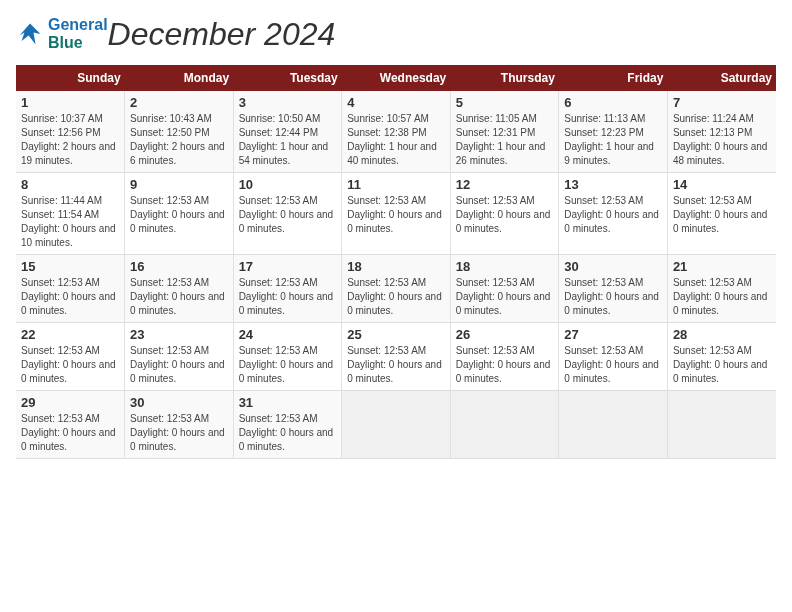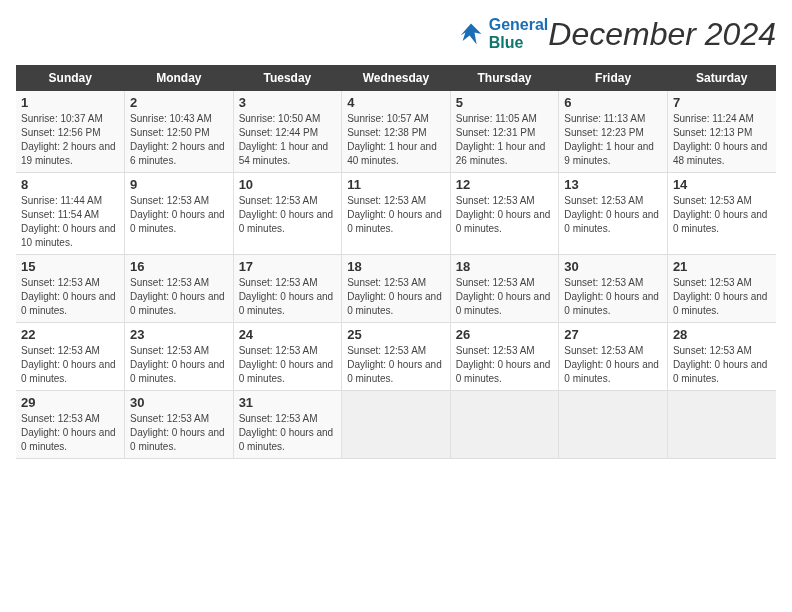--- a/index.html
+++ b/index.html
@@ -5,21 +5,21 @@
     * { box-sizing: border-box; margin: 0; padding: 0; }
     body {
       font-family: Arial, sans-serif;
       background: #fff;
       width: 792px;
       min-height: 612px;
       padding: 16px;
     }
     .header-area {
       display: flex;
-      justify-content: flex-end;
+      justify-content: flex-start;
       align-items: flex-start;
       margin-bottom: 12px;
     }
     .logo {
       display: flex;
       align-items: center;
       gap: 4px;
     }
     .logo-bird {
       width: 28px;
@@ -37,24 +37,24 @@
     .location-title {
       font-size: 15px;
       color: #555;
     }
     table {
       width: 100%;
       border-collapse: collapse;
       font-size: 11px;
     }
     thead th {
-      background-color: #404040;
+      background-color: #7f1d1d;
       color: #fff;
       padding: 6px 4px;
-      text-align: center;
+      text-align: right;
       font-size: 12px;
       font-weight: bold;
     }
     tbody tr {
       border-bottom: 1px solid #ddd;
     }
     tbody tr:nth-child(odd) {
       background-color: #f9f9f9;
     }
     tbody tr:nth-child(even) {

